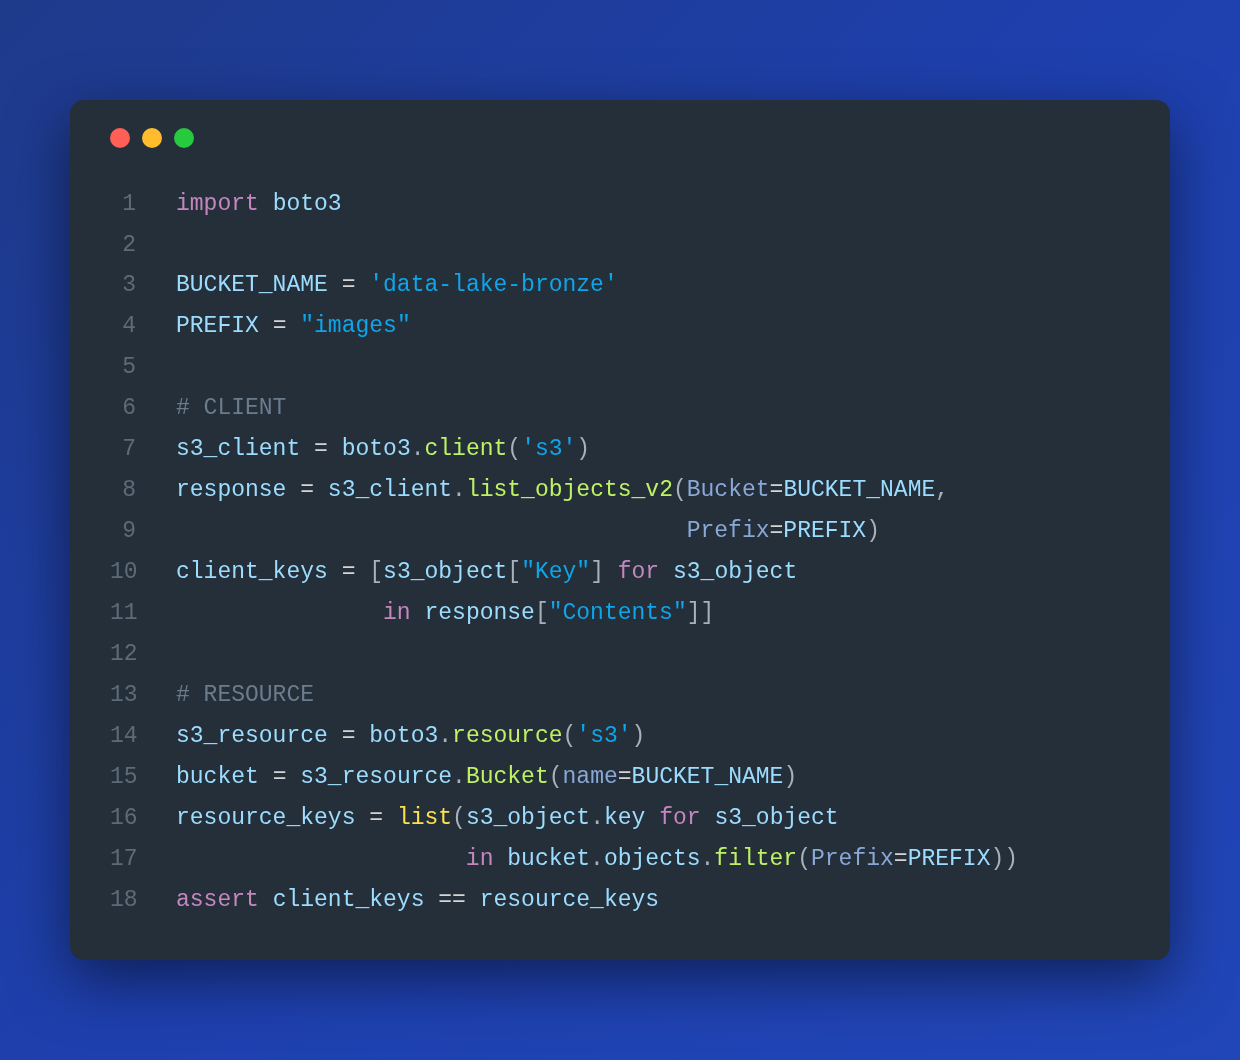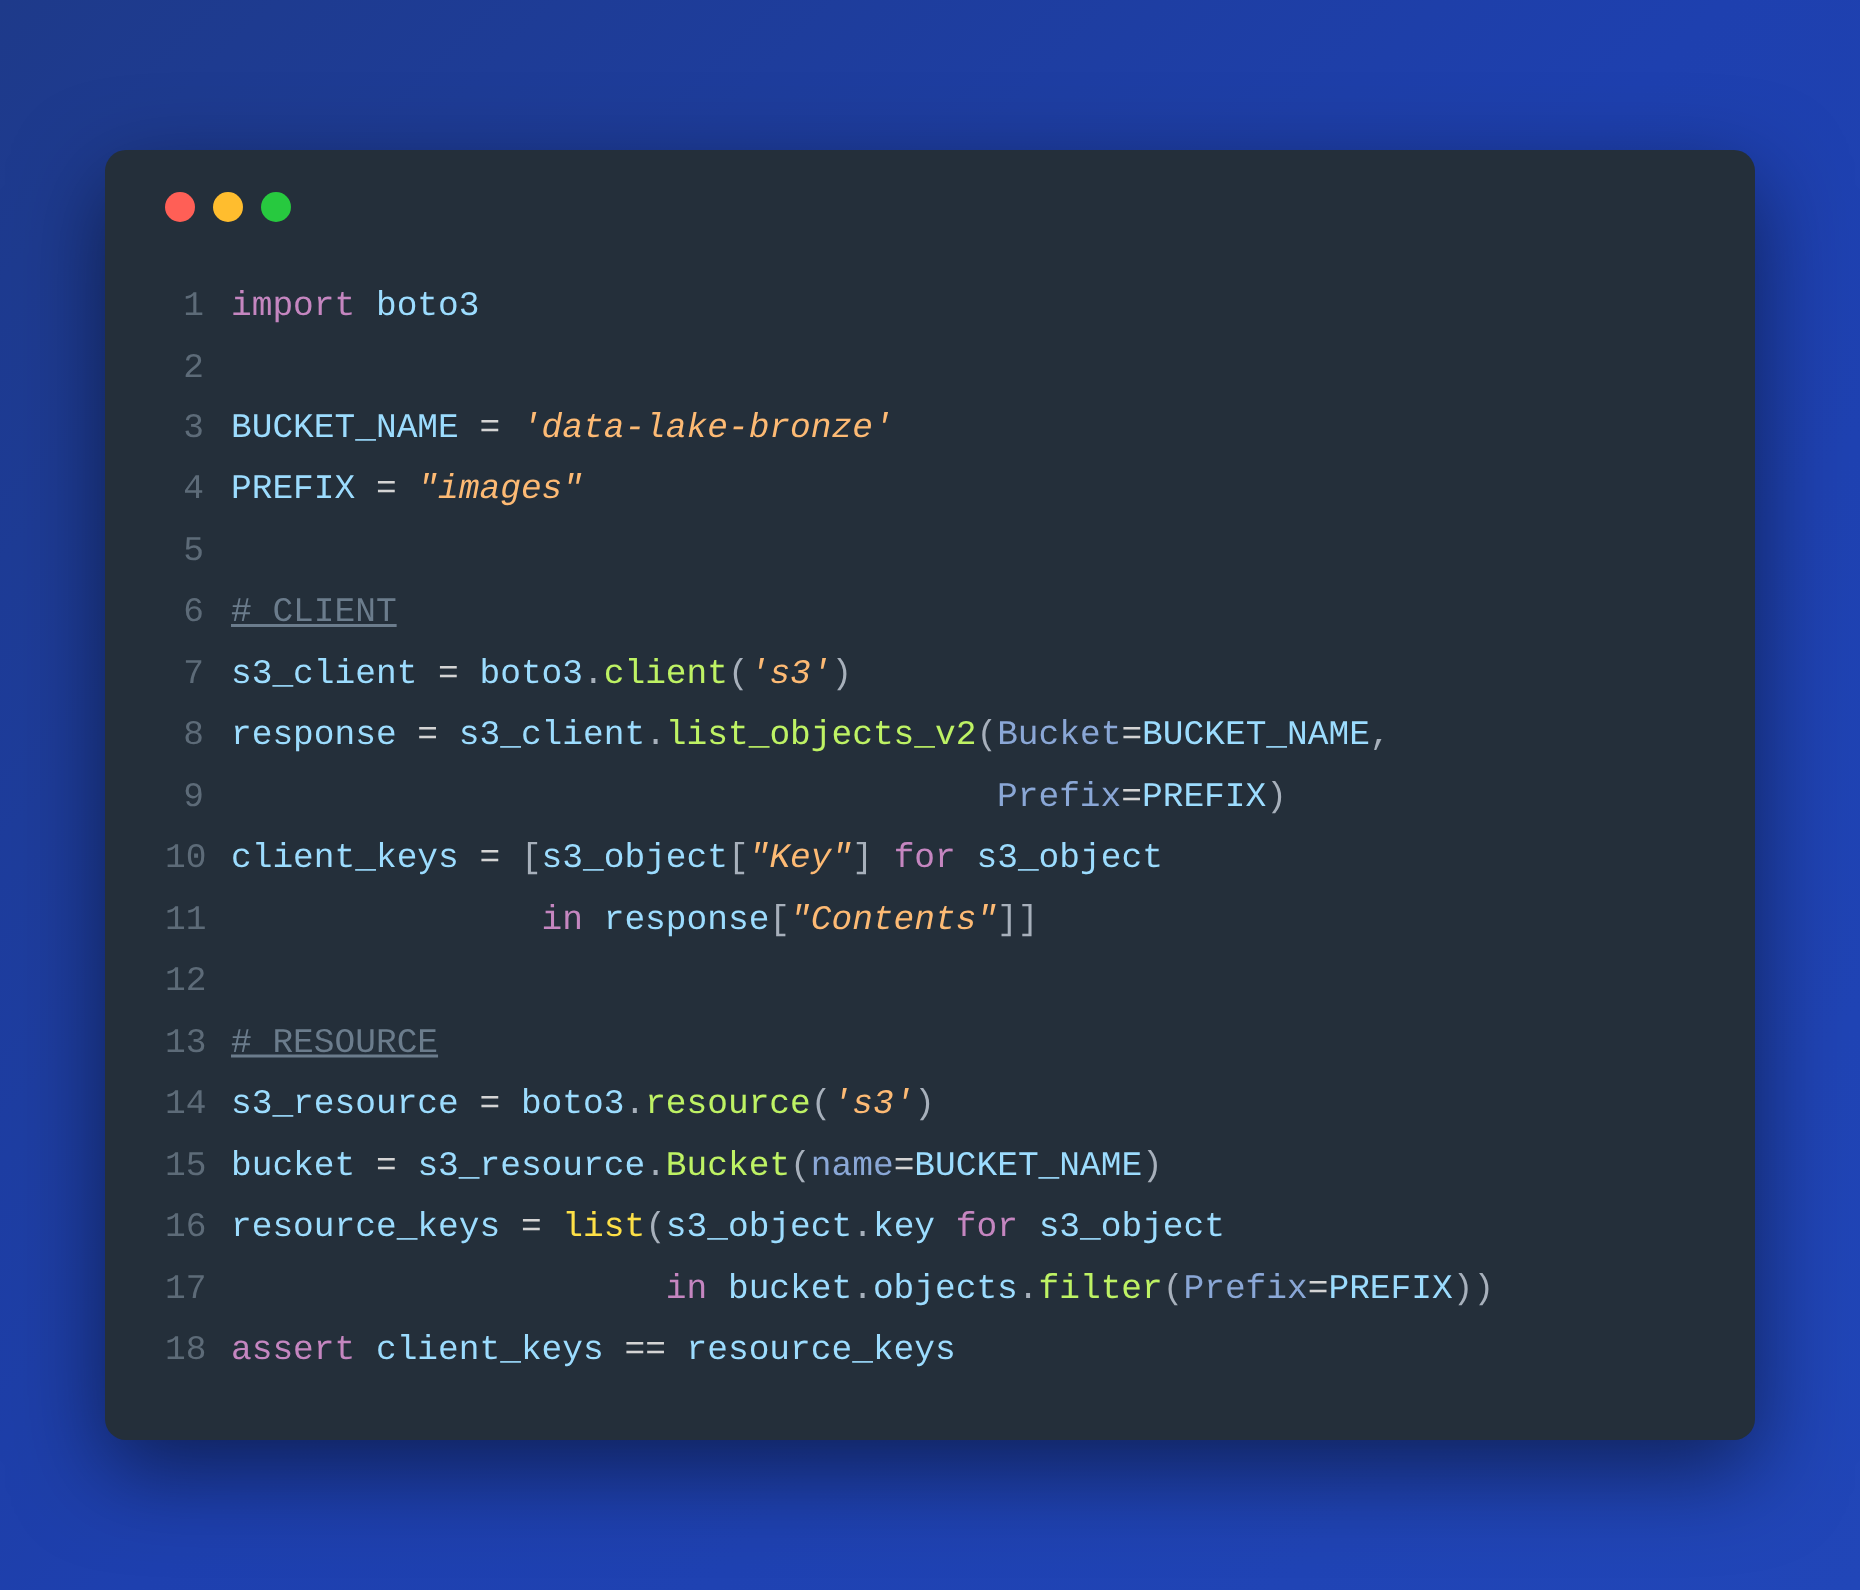--- a/index.html
+++ b/index.html
@@ -43,27 +43,28 @@
   .lineno {
     color: #5d6b78;
     width: 44px;
     text-align: right;
     padding-right: 18px;
     user-select: none;
     flex-shrink: 0;
   }
   .content {
     flex: 1;
+    margin-left: 22px;
   }
   
   .kw      { color: #c586c0; } 
   .var     { color: #9cdcfe; }
   .op      { color: #d4d4d4; }
-  .str     { color: #fdba74; font-style: italic; } 
-  .comment { color: #6b7c8c; font-style: normal; text-decoration: underline; }
+  .str     { color: #0ea5e9; } 
+  .comment { color: #6b7c8c; font-style: normal; }
   .func    { color: #fde047; } 
   .attr    { color: #bef264; } 
   .param   { color: #8aa7d6; }
   .punct   { color: #a7b0bb; }
   .plain   { color: #cfd8e3; }
 </style>
 </head>
 <body>
 
 <div class="window">

